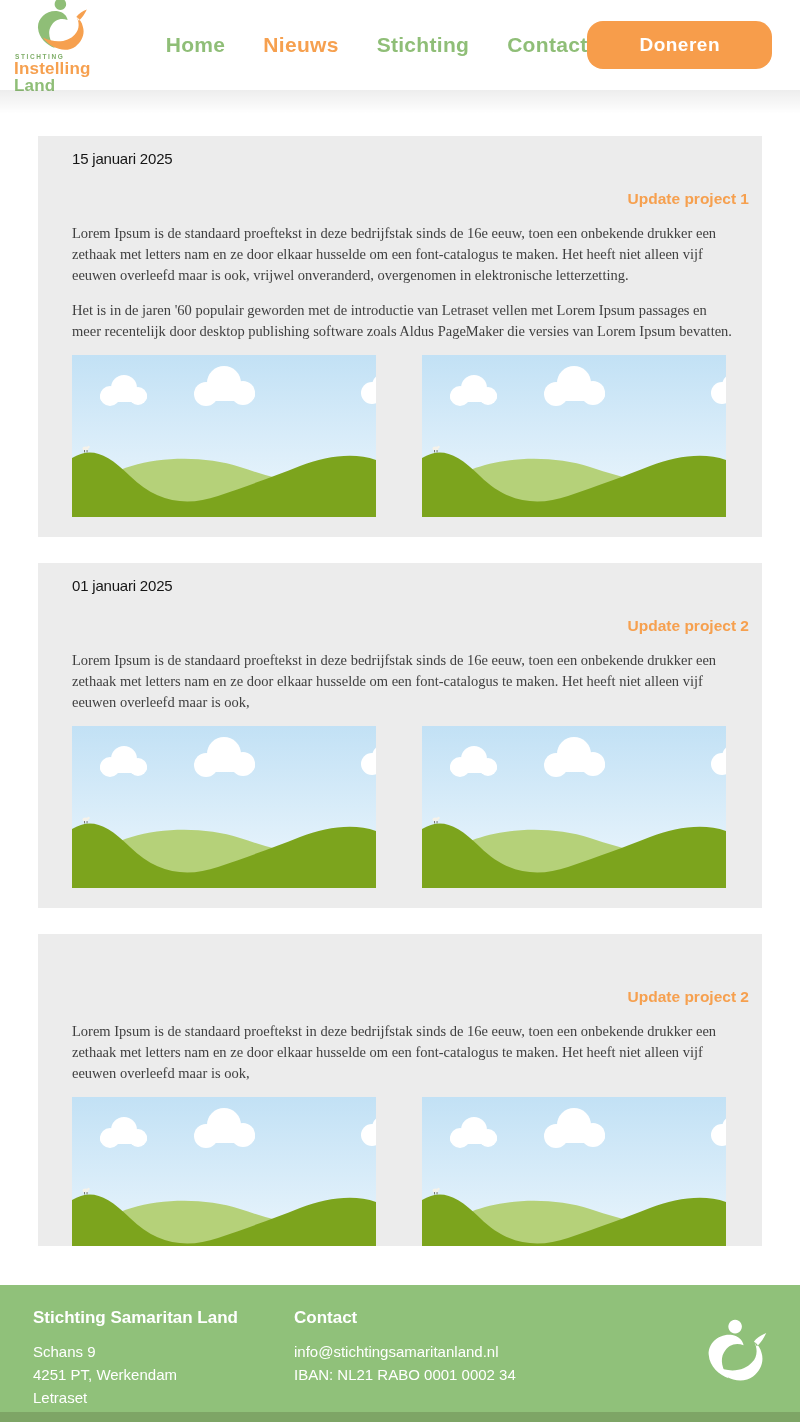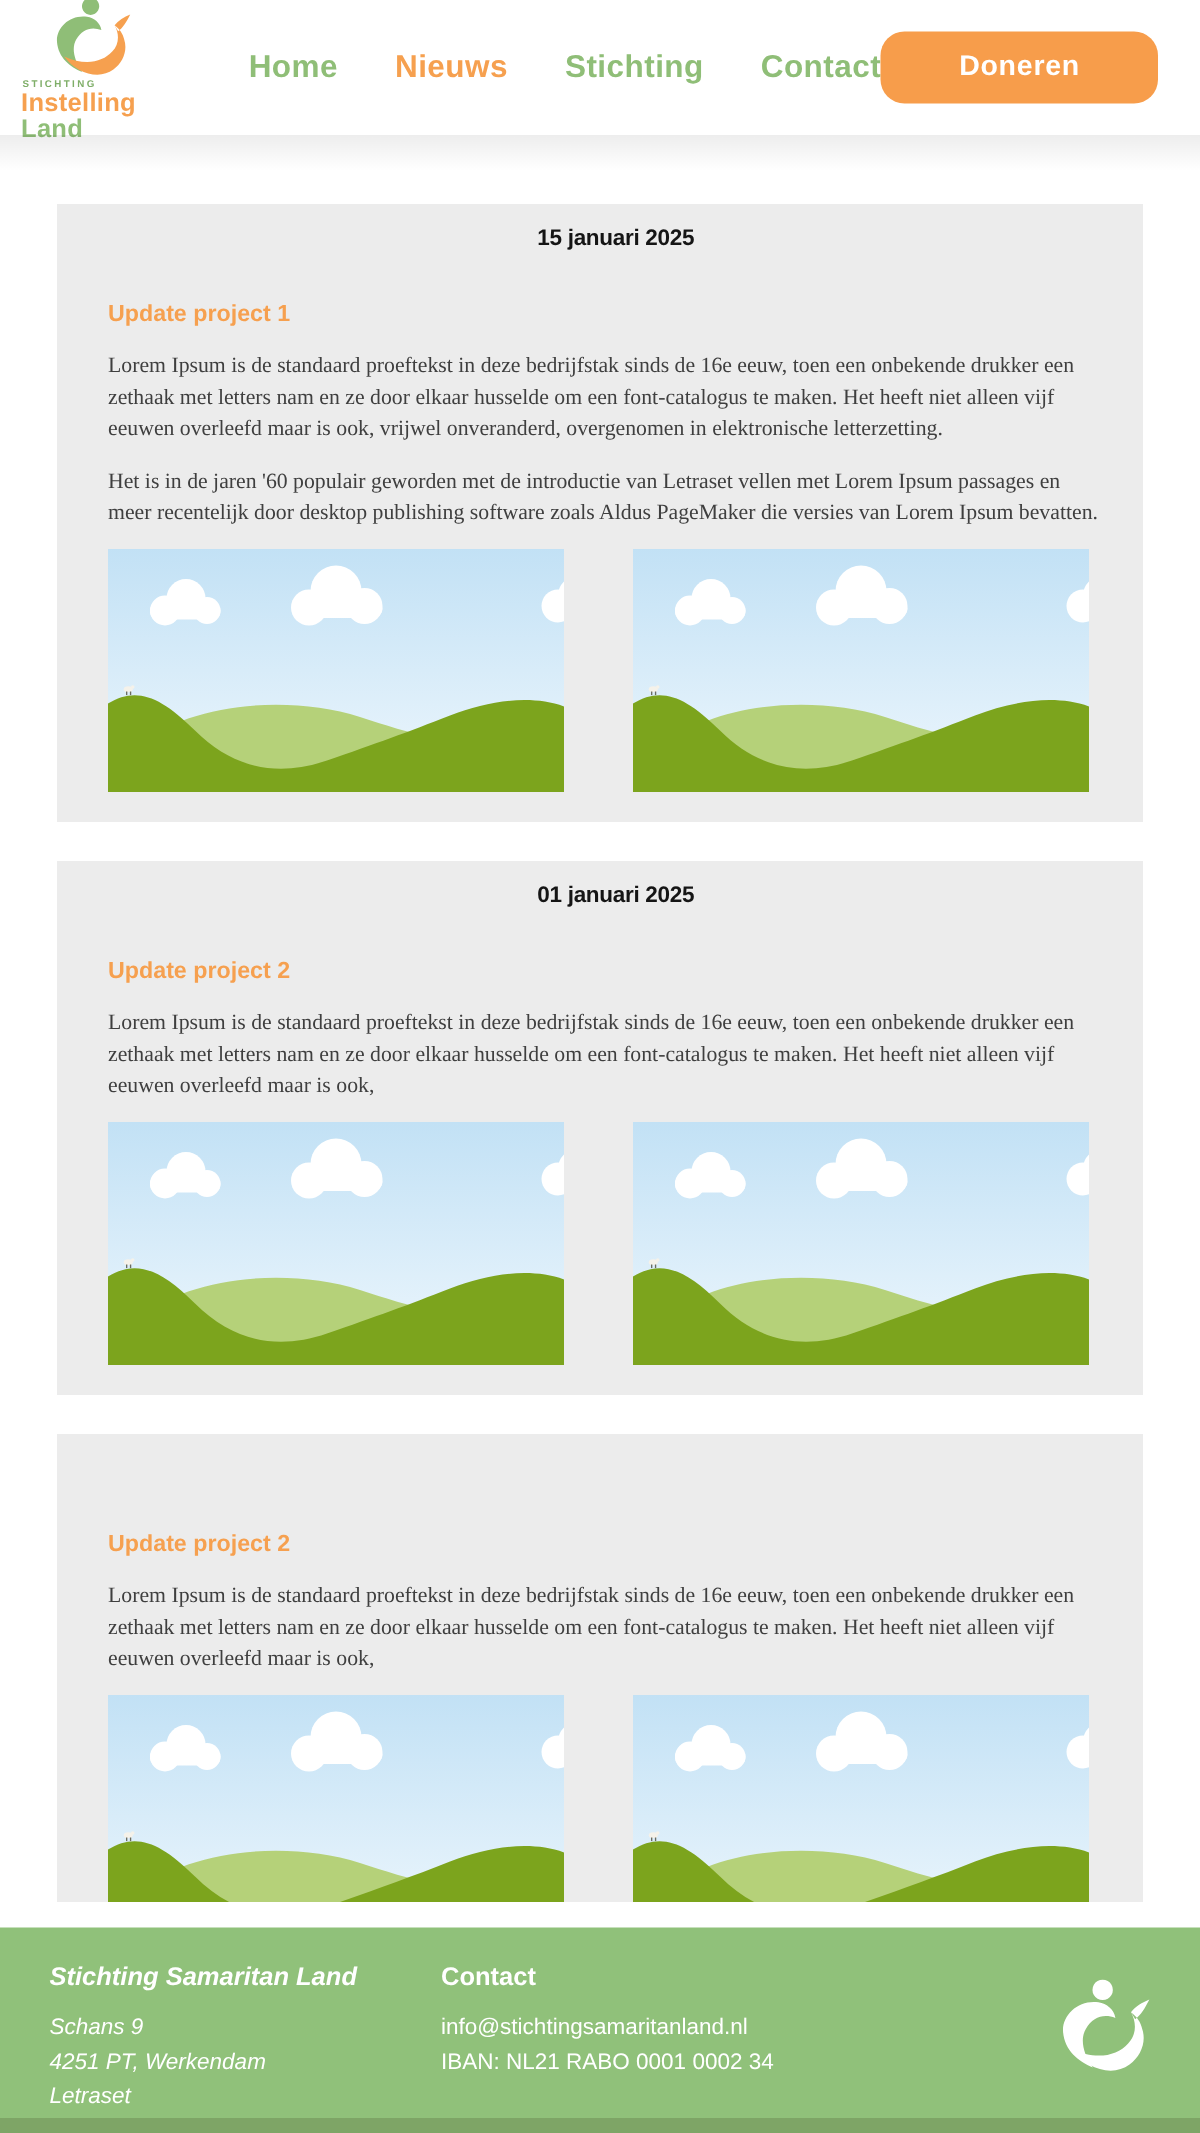--- a/index.html
+++ b/index.html
@@ -32,34 +32,34 @@
   .nav a{font-size:21px;font-weight:bold;color:var(--green);text-decoration:none;letter-spacing:.3px;}
   .nav a.active{color:var(--orange);}
   .donate-btn{margin-left:auto;background:var(--orange-btn);color:#fff;border:none;cursor:pointer;
     font-family:"Liberation Sans",sans-serif;font-weight:bold;font-size:19px;letter-spacing:.5px;
     padding:13px 52px;border-radius:16px;}
   
   .content{padding:0 38px;}
   .card{background:var(--card-bg);padding:14px 13px 20px 34px;margin-top:26px;}
   .card.first{margin-top:46px;}
   .card.clipped{height:312px;overflow:hidden;}
-  .card-date{font-size:15px;font-weight:bold;color:var(--date);text-align:center;
+  .card-date{font-size:15px;font-weight:normal;color:var(--date);text-align:left;
     min-height:18px;line-height:18px;letter-spacing:-.2px;}
-  .card-title{font-size:15.5px;font-weight:bold;color:var(--orange);margin-top:32px;line-height:20px;}
+  .card-title{font-size:15.5px;font-weight:bold;color:var(--orange);margin-top:21px;line-height:20px;text-align:right;}
   .card p{font-family:Liberation Serif, serif;font-size:14.5px;line-height:21px;
     color:var(--text);margin-top:14px;width:664px;}
   .img-row{display:flex;gap:46px;margin-top:13px;}
   .landscape{width:304px;height:162px;display:block;}
   
   .footer{position:absolute;left:0;top:1285px;width:800px;height:137px;
     background:var(--footer-green);color:#fff;z-index:6;}
   .footer-inner{display:flex;padding:23px 30px 0 33px;}
   .f-col h3{font-size:17px;font-weight:bold;margin-bottom:12px;}
   .f-col div{font-size:15px;line-height:23px;font-weight:400;}
-  .f-org{width:261px;font-style:italic;}
+  .f-org{width:261px;}
   .f-contact{width:290px;}
   .f-logos{display:flex;align-items:flex-start;gap:28px;margin-left:auto;margin-top:8px;}
   .anbi{width:90px;height:70px;background:var(--anbi-blue);border-radius:6px;
     padding:7px 9px 0 9px;display:flex;flex-direction:column;align-items:flex-end;}
   .anbi-tag{font-size:6.5px;font-style:italic;color:#dcebf7;line-height:8px;text-align:right;}
   .anbi-word{font-size:29px;font-weight:bold;color:var(--anbi-blue);letter-spacing:1px;line-height:32px;
     -webkit-text-stroke:1.6px #cfe3f4;text-shadow:0 0 1px #cfe3f4;align-self:center;margin-top:1px;}
   .anbi-bar{width:70px;height:4px;background:var(--anbi-yellow);align-self:center;margin-top:1px;}
   .footer-strip{position:absolute;left:0;bottom:0;width:100%;height:10px;background:var(--footer-dark);}
 </style>

